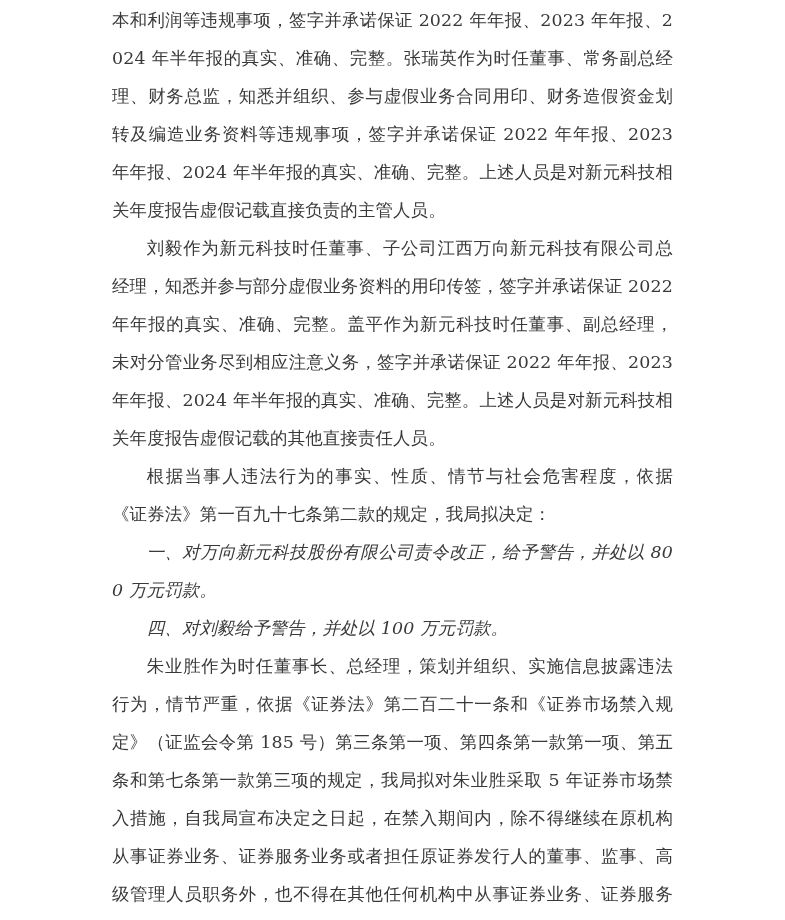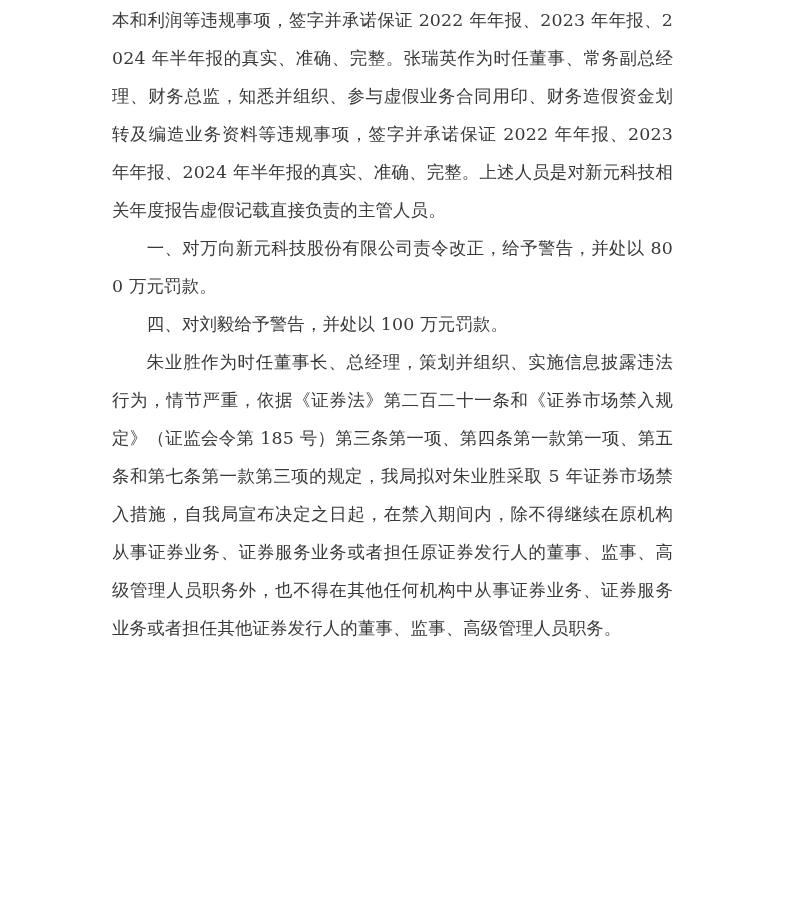--- a/index.html
+++ b/index.html
@@ -45,32 +45,35 @@
   }
 
   
   .para.cont {
     text-indent: 0;
   }
 
   
   .para.item {
     text-indent: 2em;
+    font-style: italic;
   }
 </style>
 </head>
 <body>
 
 <div id="page">
 
   <div id="doc-body">
 
     <p class="para cont">本和利润等违规事项，签字并承诺保证 2022 年年报、2023 年年报、2024 年半年报的真实、准确、完整。张瑞英作为时任董事、常务副总经理、财务总监，知悉并组织、参与虚假业务合同用印、财务造假资金划转及编造业务资料等违规事项，签字并承诺保证 2022 年年报、2023 年年报、2024 年半年报的真实、准确、完整。上述人员是对新元科技相关年度报告虚假记载直接负责的主管人员。</p>
 
+    <p class="para">刘毅作为新元科技时任董事、子公司江西万向新元科技有限公司总经理，知悉并参与部分虚假业务资料的用印传签，签字并承诺保证 2022 年年报的真实、准确、完整。盖平作为新元科技时任董事、副总经理，未对分管业务尽到相应注意义务，签字并承诺保证 2022 年年报、2023 年年报、2024 年半年报的真实、准确、完整。上述人员是对新元科技相关年度报告虚假记载的其他直接责任人员。</p>
 
+    <p class="para">根据当事人违法行为的事实、性质、情节与社会危害程度，依据《证券法》第一百九十七条第二款的规定，我局拟决定：</p>
 
     <p class="para item">一、对万向新元科技股份有限公司责令改正，给予警告，并处以 800 万元罚款。</p>
 
 
 
     <p class="para item">四、对刘毅给予警告，并处以 100 万元罚款。</p>
 
 
     <p class="para">朱业胜作为时任董事长、总经理，策划并组织、实施信息披露违法行为，情节严重，依据《证券法》第二百二十一条和《证券市场禁入规定》（证监会令第 185 号）第三条第一项、第四条第一款第一项、第五条和第七条第一款第三项的规定，我局拟对朱业胜采取 5 年证券市场禁入措施，自我局宣布决定之日起，在禁入期间内，除不得继续在原机构从事证券业务、证券服务业务或者担任原证券发行人的董事、监事、高级管理人员职务外，也不得在其他任何机构中从事证券业务、证券服务业务或者担任其他证券发行人的董事、监事、高级管理人员职务。</p>
 

